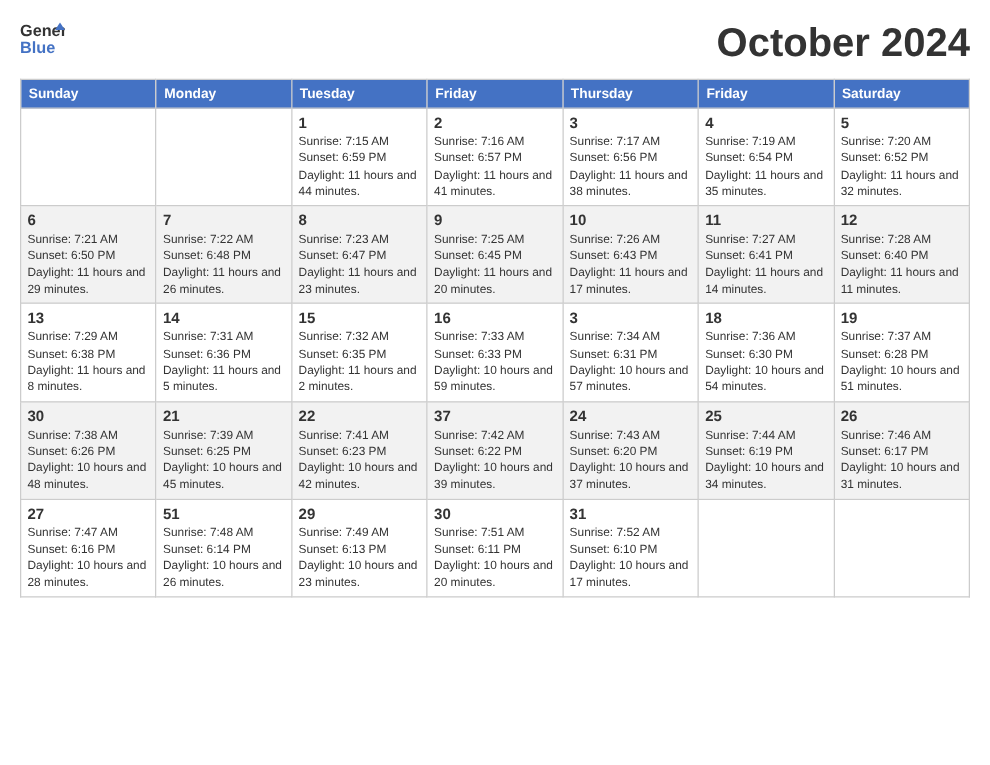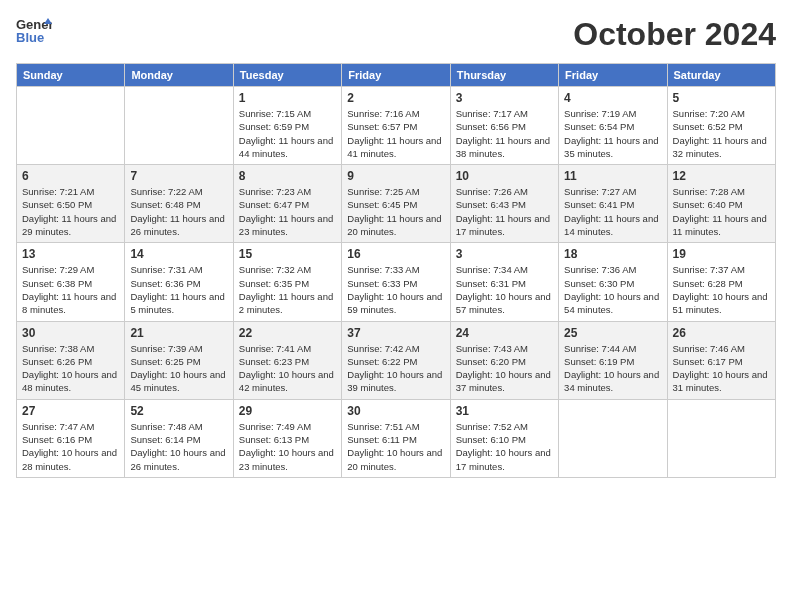--- a/index.html
+++ b/index.html
@@ -218,21 +218,21 @@
           <div class="day-number">26</div>
           <div class="day-info">Sunrise: 7:46 AM<br>Sunset: 6:17 PM<br>Daylight: 10 hours and 31 minutes.</div>
         </td>
       </tr>
       <tr>
         <td>
           <div class="day-number">27</div>
           <div class="day-info">Sunrise: 7:47 AM<br>Sunset: 6:16 PM<br>Daylight: 10 hours and 28 minutes.</div>
         </td>
         <td>
-          <div class="day-number">52</div>
+          <div class="day-number">51</div>
           <div class="day-info">Sunrise: 7:48 AM<br>Sunset: 6:14 PM<br>Daylight: 10 hours and 26 minutes.</div>
         </td>
         <td>
           <div class="day-number">29</div>
           <div class="day-info">Sunrise: 7:49 AM<br>Sunset: 6:13 PM<br>Daylight: 10 hours and 23 minutes.</div>
         </td>
         <td>
           <div class="day-number">30</div>
           <div class="day-info">Sunrise: 7:51 AM<br>Sunset: 6:11 PM<br>Daylight: 10 hours and 20 minutes.</div>
         </td>

